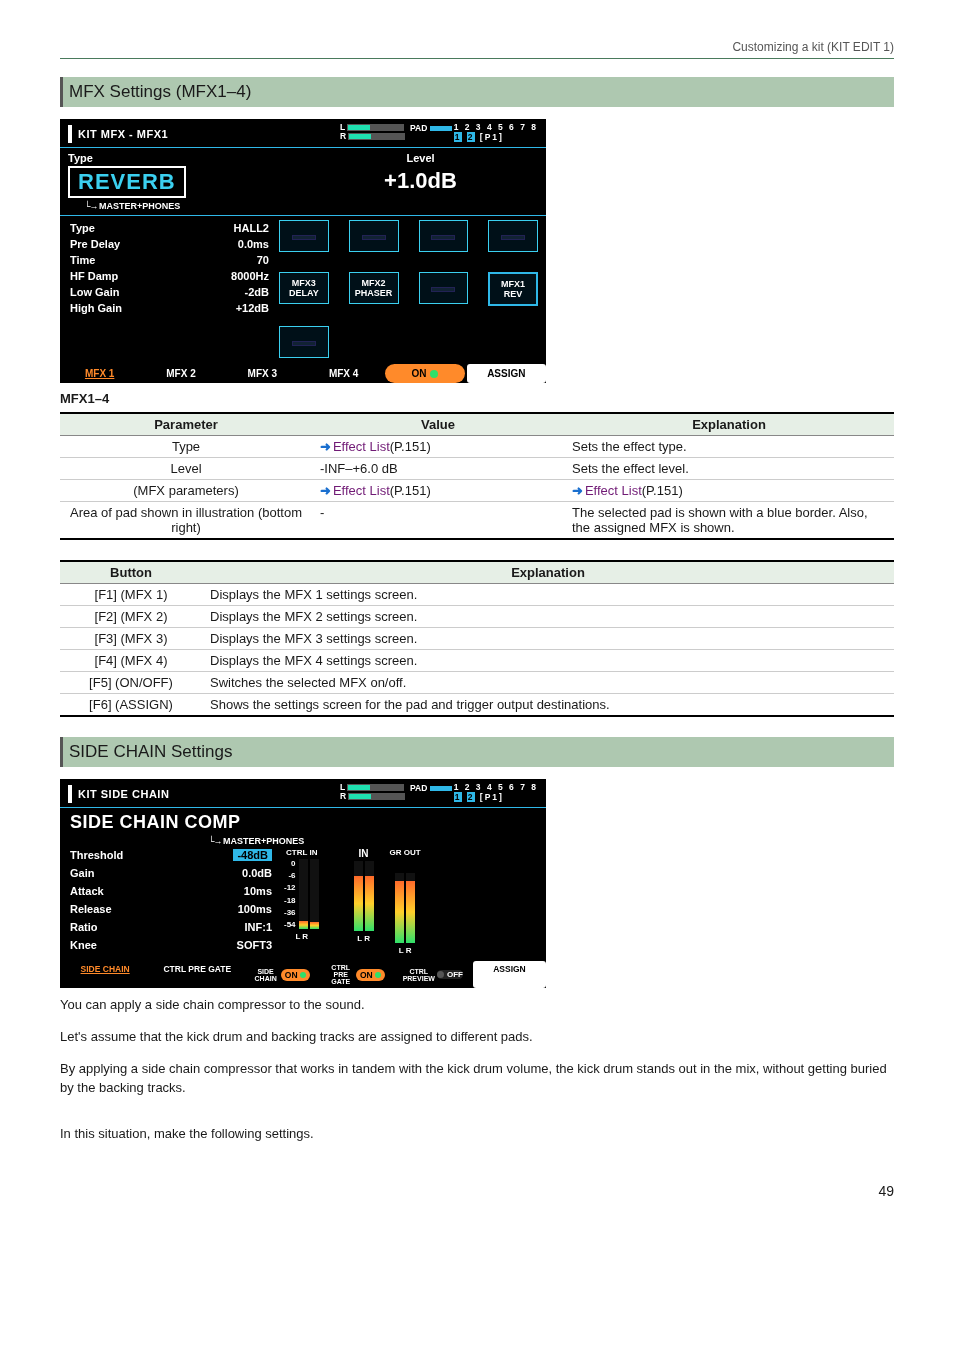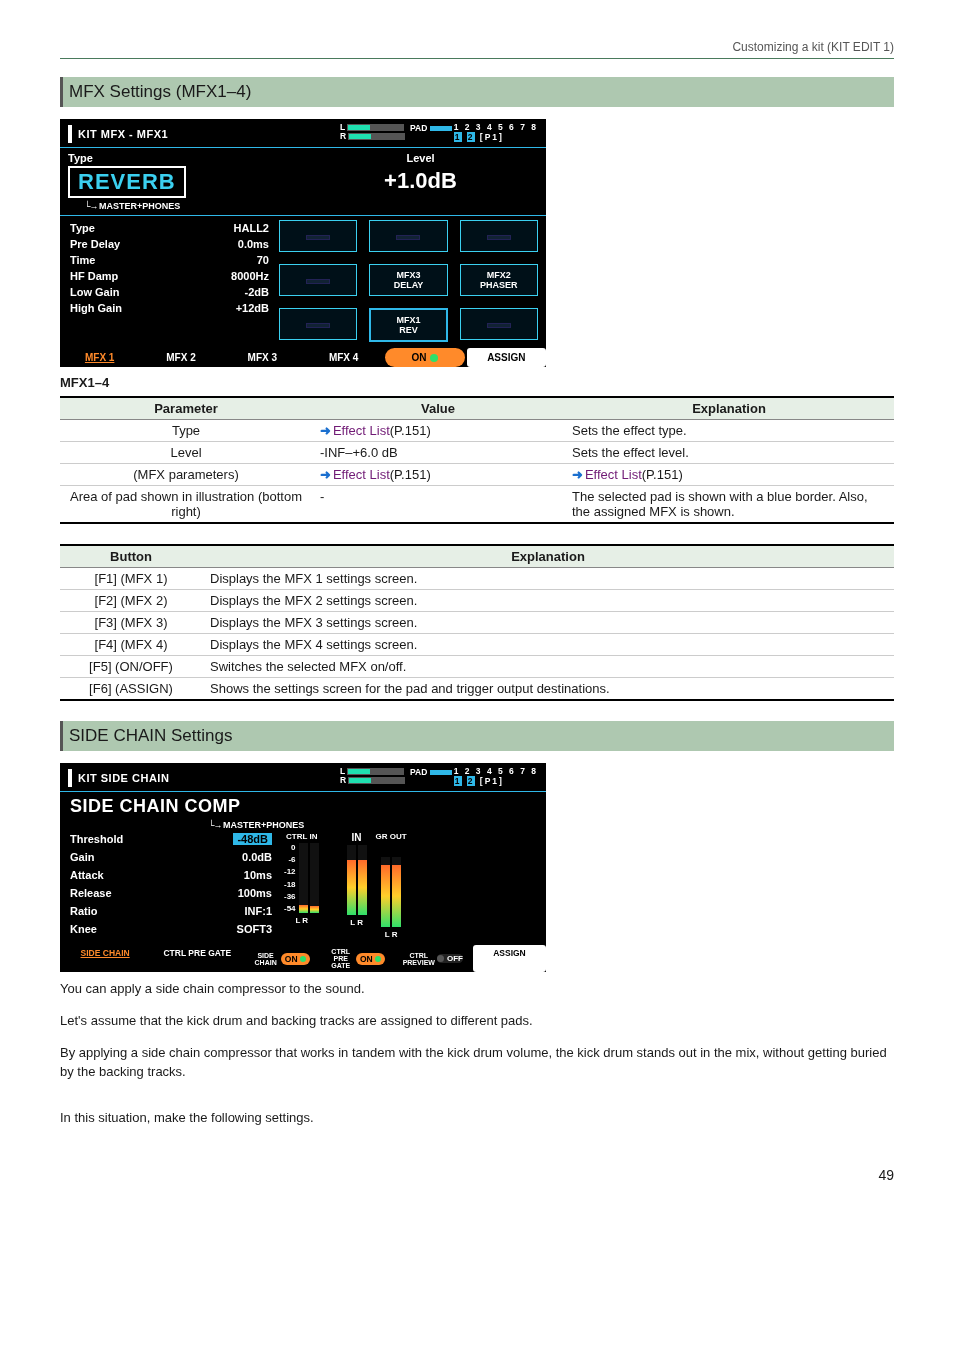--- a/index.html
+++ b/index.html
@@ -103,21 +103,21 @@
     color:#3bd0f0; font-size:22px; font-weight:700; letter-spacing:1px;
     border:2px solid #fff; display:inline-block; padding:1px 8px; margin-top:2px;
   }
   .mfx-top .big-plain { color:#fff; font-size:22px; font-weight:700; margin-top:4px;}
   .dest-arrow { font-size:9px; font-weight:700; margin:3px 0 0 16px; }
   .dest-arrow::before{ content:"└→ "; letter-spacing:-1px;}
 
   .mfx-body { display:flex; margin-top:4px;}
   .mfx-params { width:205px; }
   .mfx-params .prow { display:flex; justify-content:space-between; font-weight:700; padding:2px 4px 2px 2px;}
-  .mfx-slots { flex:1; display:grid; grid-template-columns: repeat(3,1fr); gap:12px; padding-left:6px;text-align:center;}
+  .mfx-slots { flex:1; display:grid; grid-template-columns: repeat(4,1fr); gap:20px; padding-left:6px;text-align:center;}
   .slot {
     border:1px solid #3bd0f0; height:30px; font-size:9px; font-weight:700;
     display:flex; flex-direction:column; align-items:center; justify-content:center;
     color:#fff; background:#001018; line-height:10px;
   }
   .slot .tiny-bar{ width:22px; height:3px; background:#123; border:1px solid #225; margin-top:2px;}
   .slot.sel{ border:2px solid #2fb8e8; }
 
   .tabbar { display:flex; gap:2px; margin:6px -8px -6px -8px; }
   .tabbar .tab {
@@ -133,21 +133,21 @@
   .pill-dark {
     background:#222; color:#fff; border-radius:10px; display:flex; align-items:center; justify-content:center; gap:3px; font-size:8px;
   }
   .pill-dark .dot-off{ width:7px;height:7px;border-radius:50%; background:#555;}
 
   
   .sc-body{ display:flex; }
   .sc-params{ width:210px;}
   .sc-params .prow{ display:flex; justify-content:space-between; font-weight:700; padding:3px 6px 3px 2px;}
   .sc-params .prow.hl span:last-child{ background:#2fb8e8; color:#000; padding:0 4px;}
-  .sc-meters{ flex:1; display:flex; gap:8px; padding:2px 0 0 6px; font-size:8px; font-weight:700;}
+  .sc-meters{ flex:1; display:flex; gap:15px; padding:2px 0 0 6px; font-size:8px; font-weight:700;}
   .sc-meters .block{ display:flex; flex-direction:column; align-items:center;}
   .barcol{ width:9px; height:70px; background:#111; position:relative; margin:0 1px;}
   .barcol .fill{ position:absolute; bottom:0; left:0; right:0; background:linear-gradient(to top,#2fe06a,#ffcf2a,#ff6a2a);}
   .sc-label{ margin-top:3px;}
   .sc-scale{ display:flex; flex-direction:column; justify-content:space-between; height:70px; text-align:right; padding-right:2px; color:#fff;}
   .sc-title-big{ font-size:18px; font-weight:700; letter-spacing:0.5px; margin:4px 0 0 2px;}
   .tabbar.sc .tab{ font-size:8.5px; padding:3px 8px;}
   .tabbar.sc .mini-pill{ background:#ff8a2a; color:#000; border-radius:9px; display:flex; align-items:center; justify-content:center; gap:2px; padding:1px 4px;}
   .tabbar.sc .mini-pill .dot{width:6px;height:6px;border-radius:50%;background:#2fe06a;}
   .tabbar.sc .group{ display:flex; flex-direction:row; align-items:center; justify-content:center; gap:2px;}

